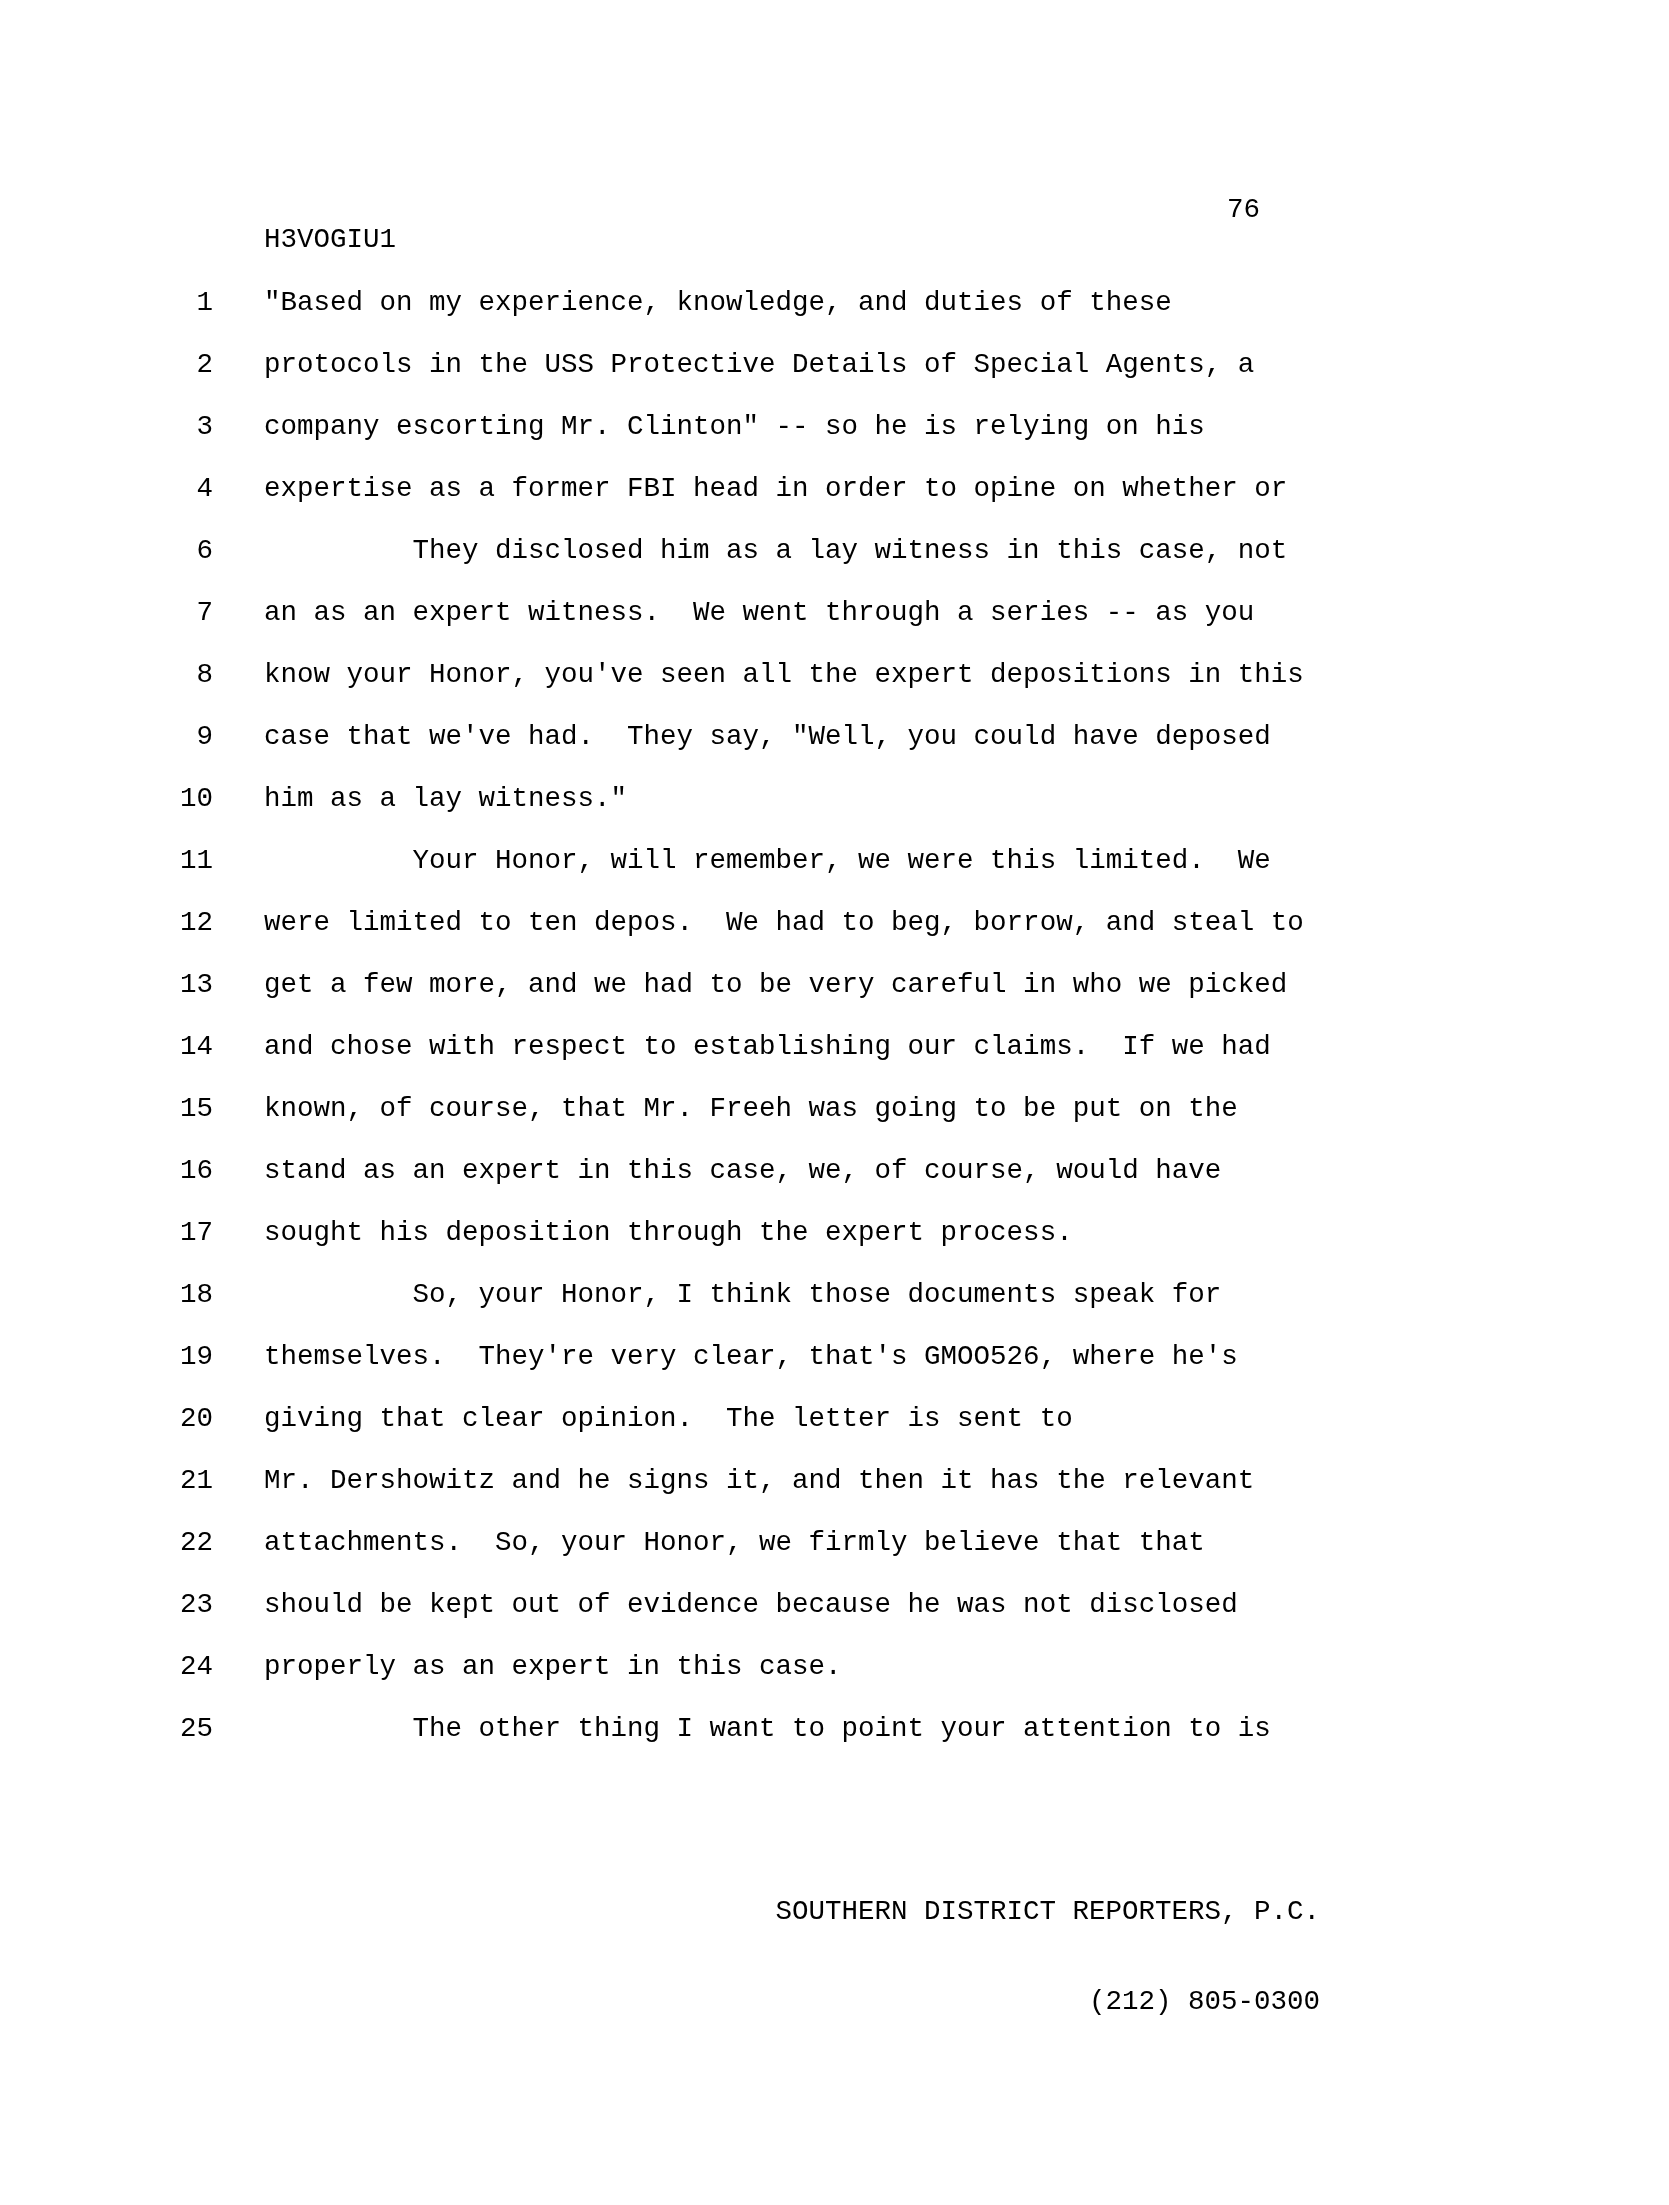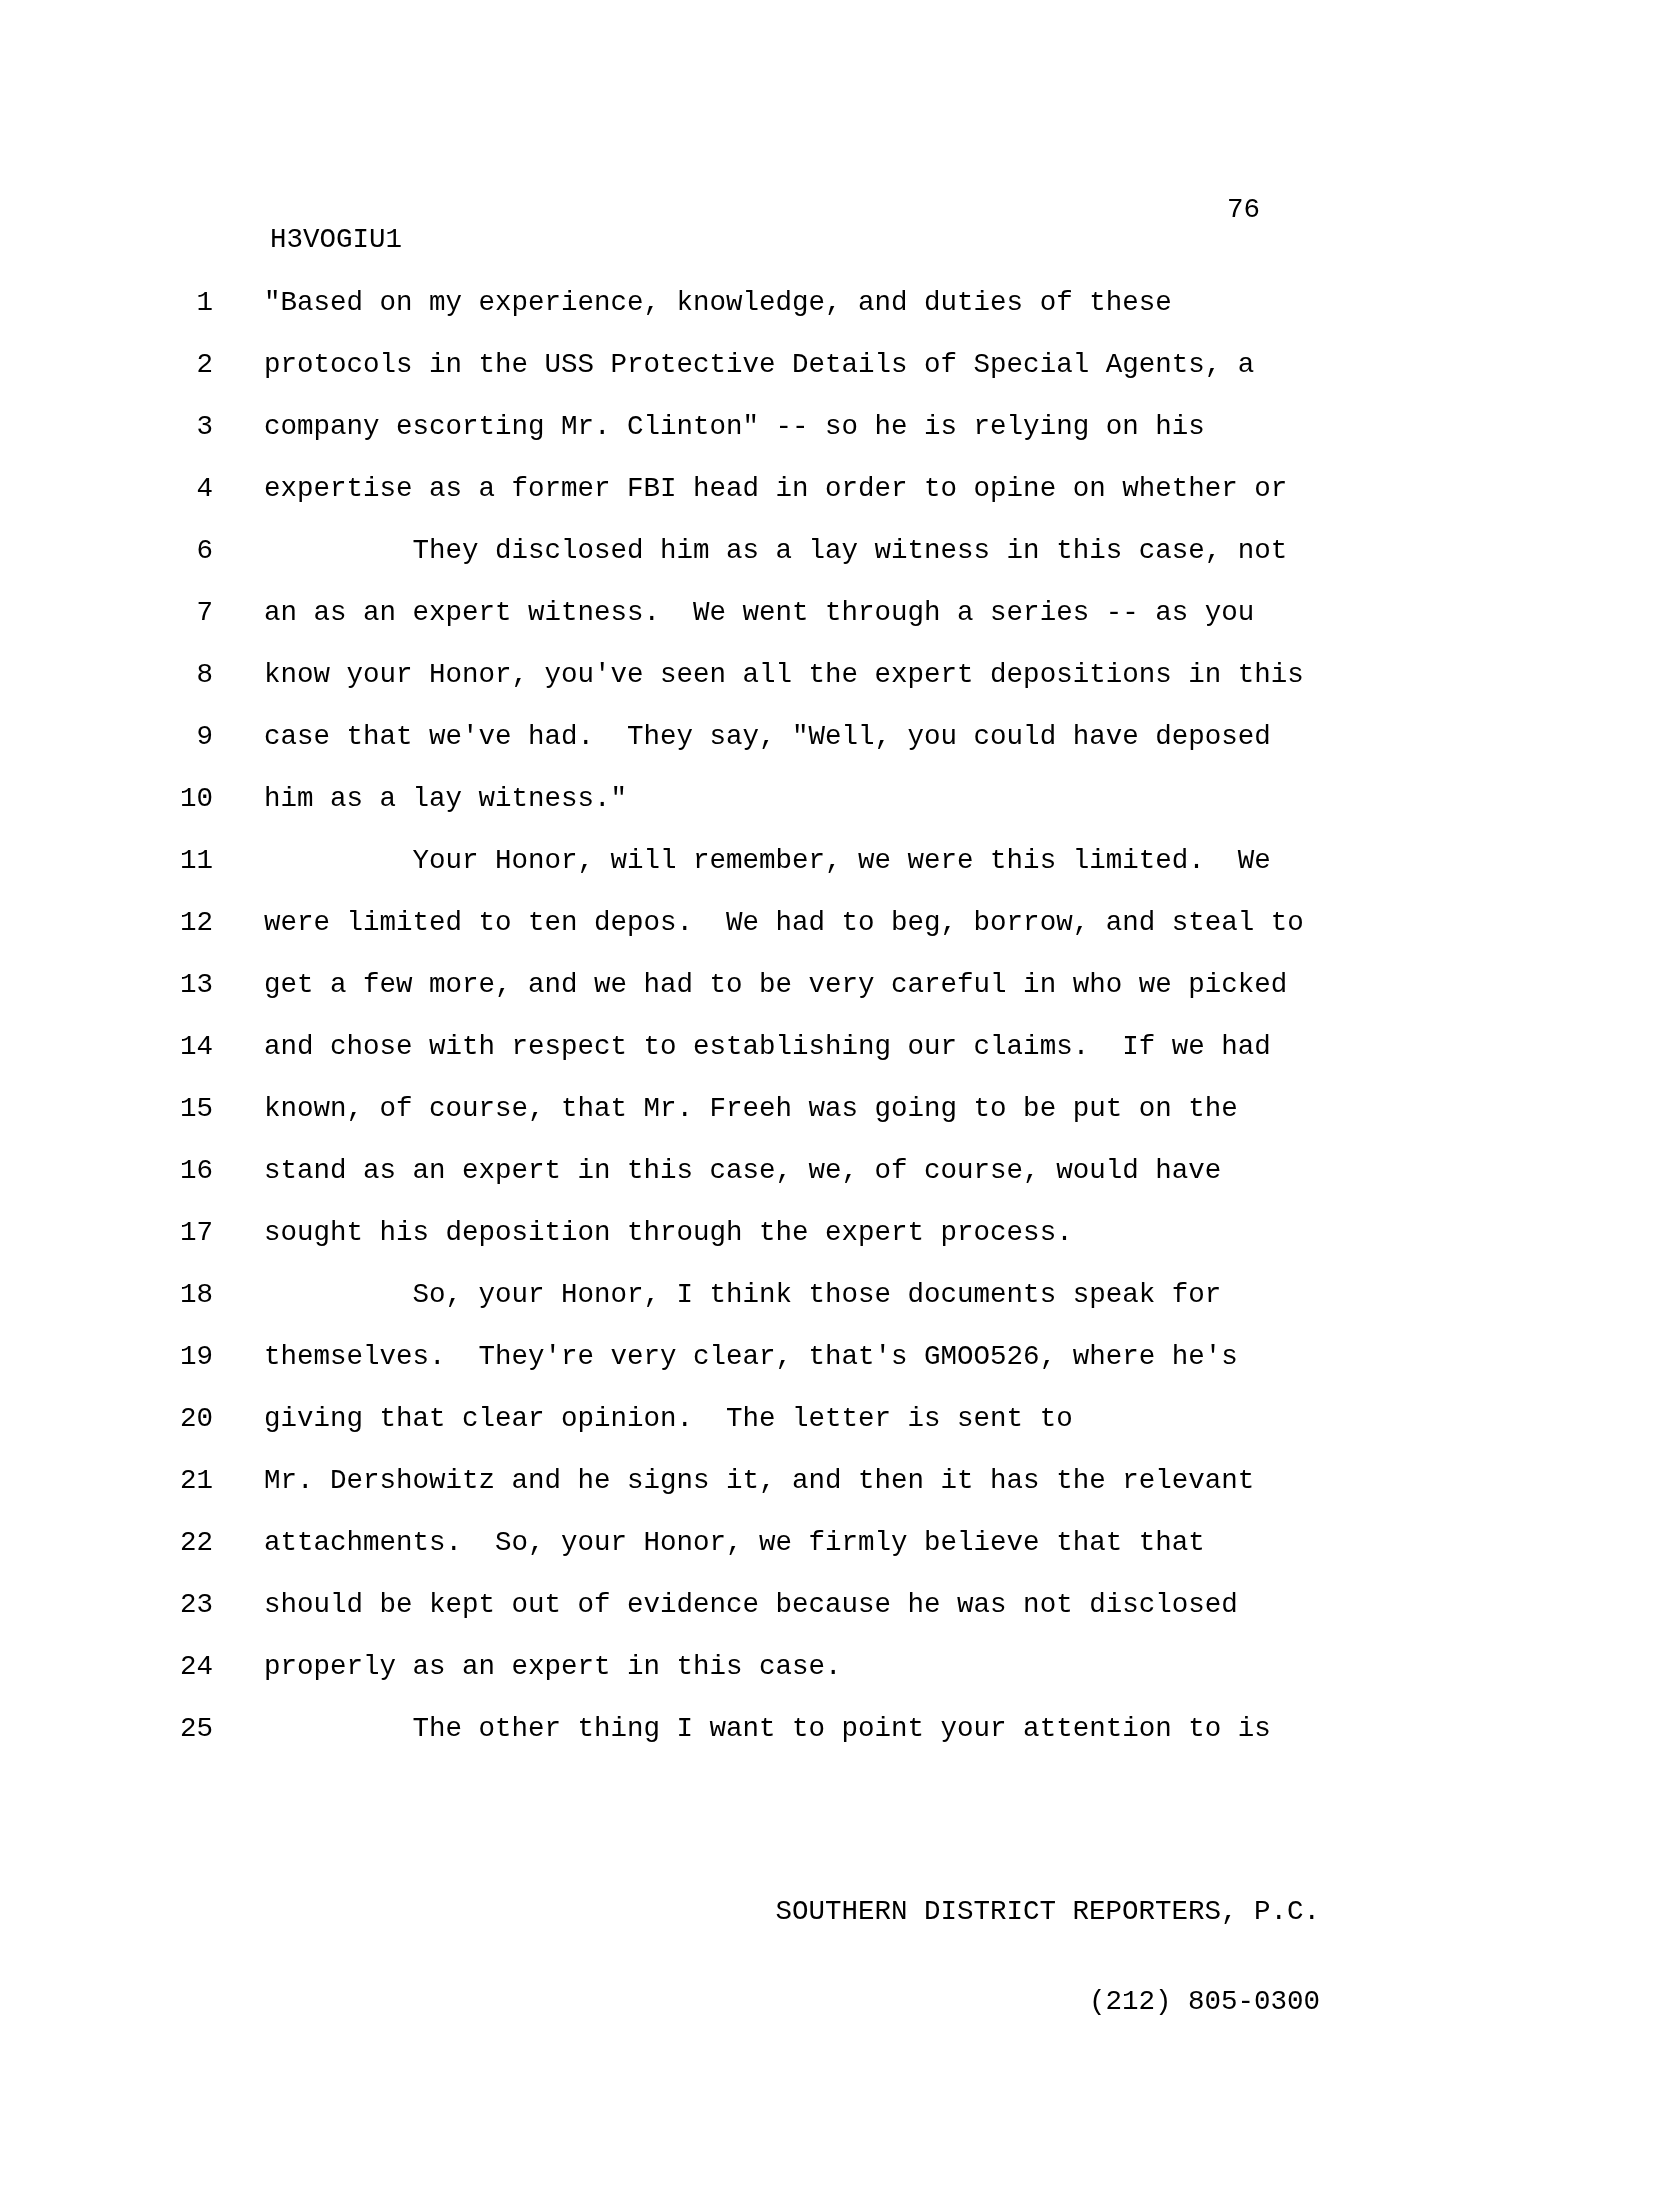--- a/index.html
+++ b/index.html
@@ -24,21 +24,20 @@
     line-height: 27.5px;
     white-space: pre;
   }
   .header-id {
     position: absolute;
     left: 264px;
     top: 226px;
     font-size: 27.5px;
     line-height: 27.5px;
     white-space: pre;
-    margin-left: 6px;
   }
   .transcript {
     position: absolute;
     left: 0;
     top: 272px;
     width: 1669px;
   }
   .line {
     height: 62px;
     line-height: 62px;

